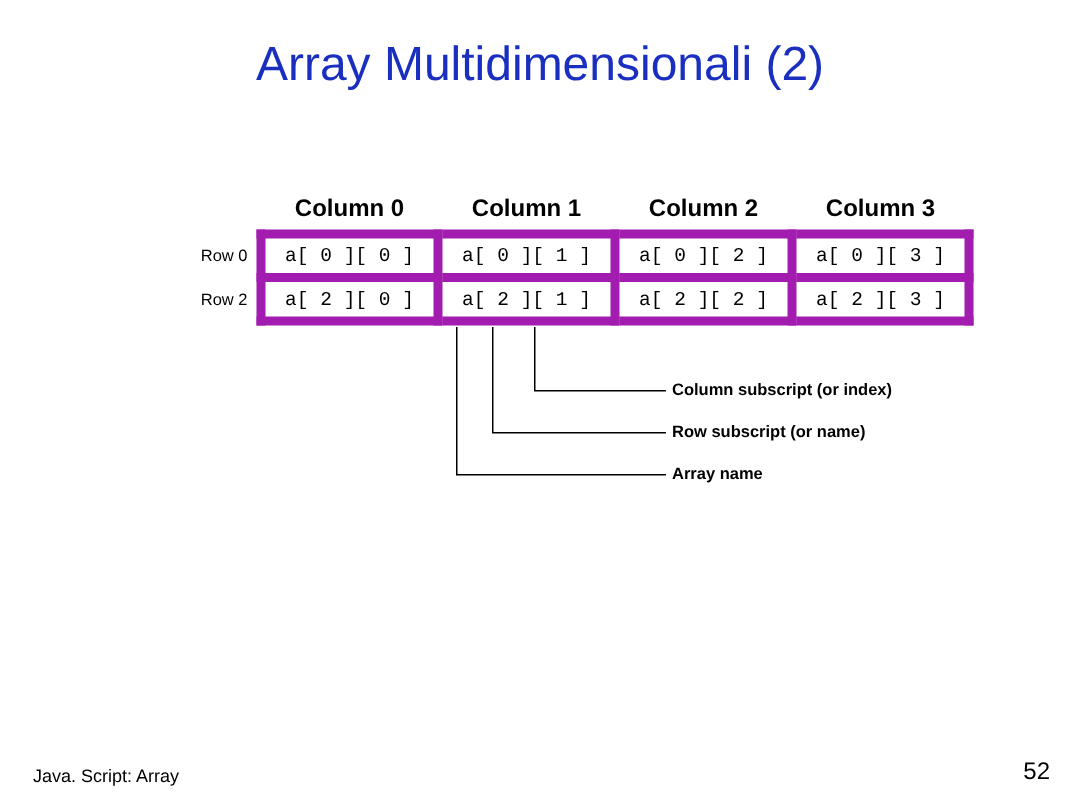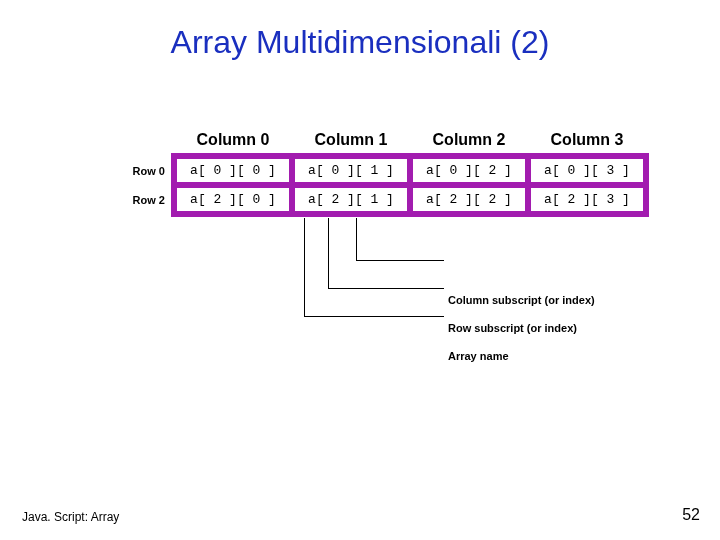--- a/index.html
+++ b/index.html
@@ -28,21 +28,21 @@
     border-collapse: collapse;
   }
   th.col-head {
     font-size: 16px;
     font-weight: bold;
     padding-bottom: 4px;
     text-align: center;
   }
   th.row-head {
     font-size: 11px;
-    font-weight: bold;
+    font-weight: normal;
     text-align: right;
     padding-right: 6px;
     width: 46px;
   }
   td.cell {
     border: 6px solid #a21caf;
     font-family: "Courier New", monospace;
     font-size: 13px;
     text-align: center;
     padding: 4px 4px;
@@ -61,21 +61,20 @@
   }
   .anno-line-h {
     position: absolute;
     background: #000;
     height: 1px;
   }
   .anno-label {
     position: absolute;
     font-size: 11px;
     font-weight: bold;
-    margin-top: 40px;
   }
 
   .footer-left {
     position: absolute;
     left: 22px;
     bottom: 16px;
     font-size: 12px;
   }
   .footer-right {
     position: absolute;
@@ -116,20 +115,20 @@
 </tbody>
     </table>
 </div>
 
 <div class="anno-line-v" style="left:356px; top:218px; height:42px;"></div>
 <div class="anno-line-h" style="left:356px; top:260px; width:88px;"></div>
 <div class="anno-label" style="left:448px; top:254px;">Column subscript (or index)</div>
 
 <div class="anno-line-v" style="left:328px; top:218px; height:70px;"></div>
 <div class="anno-line-h" style="left:328px; top:288px; width:116px;"></div>
-<div class="anno-label" style="left:448px; top:282px;">Row subscript (or index)</div>
+<div class="anno-label" style="left:448px; top:282px;">Row subscript (or name)</div>
 
 <div class="anno-line-v" style="left:304px; top:218px; height:98px;"></div>
 <div class="anno-line-h" style="left:304px; top:316px; width:140px;"></div>
 <div class="anno-label" style="left:448px; top:310px;">Array name</div>
 
 <div class="footer-left">Java. Script: Array</div>
 <div class="footer-right">52</div>
 
 </body></html>

